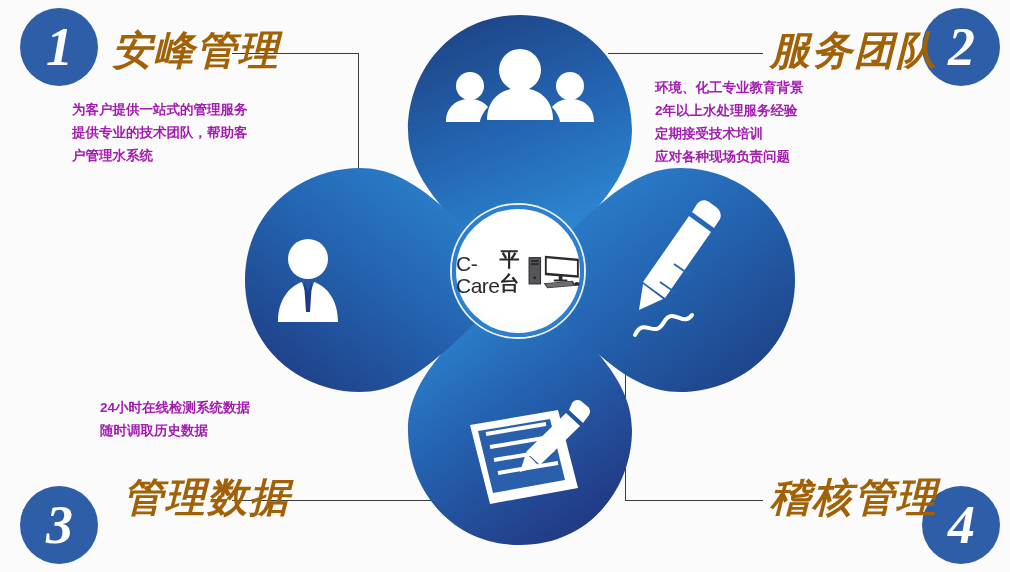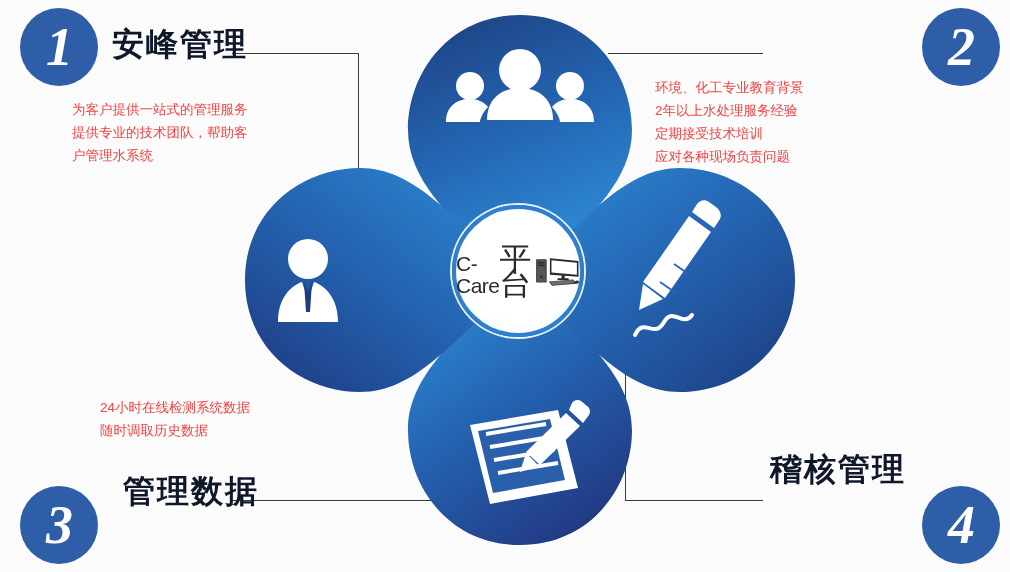--- a/index.html
+++ b/index.html
@@ -36,40 +36,42 @@
     user-select: none;
   }
   .num-1 { left: 20px;  top: 8px; }
   .num-2 { left: 922px; top: 8px; }
   .num-3 { left: 20px;  top: 486px; }
   .num-4 { left: 922px; top: 486px; }
 
   
   .sec-title {
     position: absolute;
-    color: #0f172a;
-    font-weight: bold;
-    font-size: 32px;
+    color: #a16207;
+    font-weight: bold;
+    font-size: 40px;
     letter-spacing: 2px;
     white-space: nowrap;
     user-select: none;
+    font-style: italic;
   }
   .t1 { left: 112px; top: 23px; }
   .t2 { left: 770px; top: 23px; }
   .t3 { left: 112px; top: 470px; margin-left: 11px; }
-  .t4 { left: 770px; top: 448px; }
+  .t4 { left: 770px; top: 470px; }
 
   
   .sec-body {
     position: absolute;
-    color: #ef4444;
+    color: #a21caf;
     font-size: 13.5px;
     line-height: 23px;
     white-space: nowrap;
     user-select: none;
+    font-weight: bold;
   }
   .b1 { left: 72px;  top: 98px; }
   .b2 { left: 655px; top: 76px; }
   .b3 { left: 100px; top: 396px; }
   .b4 { left: 655px; top: 396px; }
 
   
   .line {
     position: absolute;
     background: #3b3b3b;
@@ -116,22 +118,22 @@
     margin-top: 8px;
     color: #2b2b2b;
     font-size: 21px;
     font-weight: normal;
     line-height: 22px;
     letter-spacing: -0.5px;
     user-select: none;
   }
   .hub-t2 {
     color: #2b2b2b;
-    font-size: 32px;
-    font-weight: normal;
+    font-size: 20px;
+    font-weight: bold;
     line-height: 24px;
     letter-spacing: 1px;
     user-select: none;
   }
   .hub-icon { margin-top: 1px; }
 </style>
 </head>
 <body>
 
 <div id="stage">
@@ -279,20 +281,21 @@
     <span>2</span>
   </div>
   <div class="num-circle num-3">
     <span>3</span>
   </div>
   <div class="num-circle num-4">
     <span>4</span>
   </div>
 
   <div class="sec-title t1">安峰管理</div>
+  <div class="sec-title t2">服务团队</div>
   <div class="sec-title t3">管理数据</div>
   <div class="sec-title t4">稽核管理</div>
 
   <div class="sec-body b1">
     <div>为客户提供一站式的管理服务</div>
     <div>提供专业的技术团队，帮助客</div>
     <div>户管理水系统</div>
   </div>
 
   <div class="sec-body b2">

